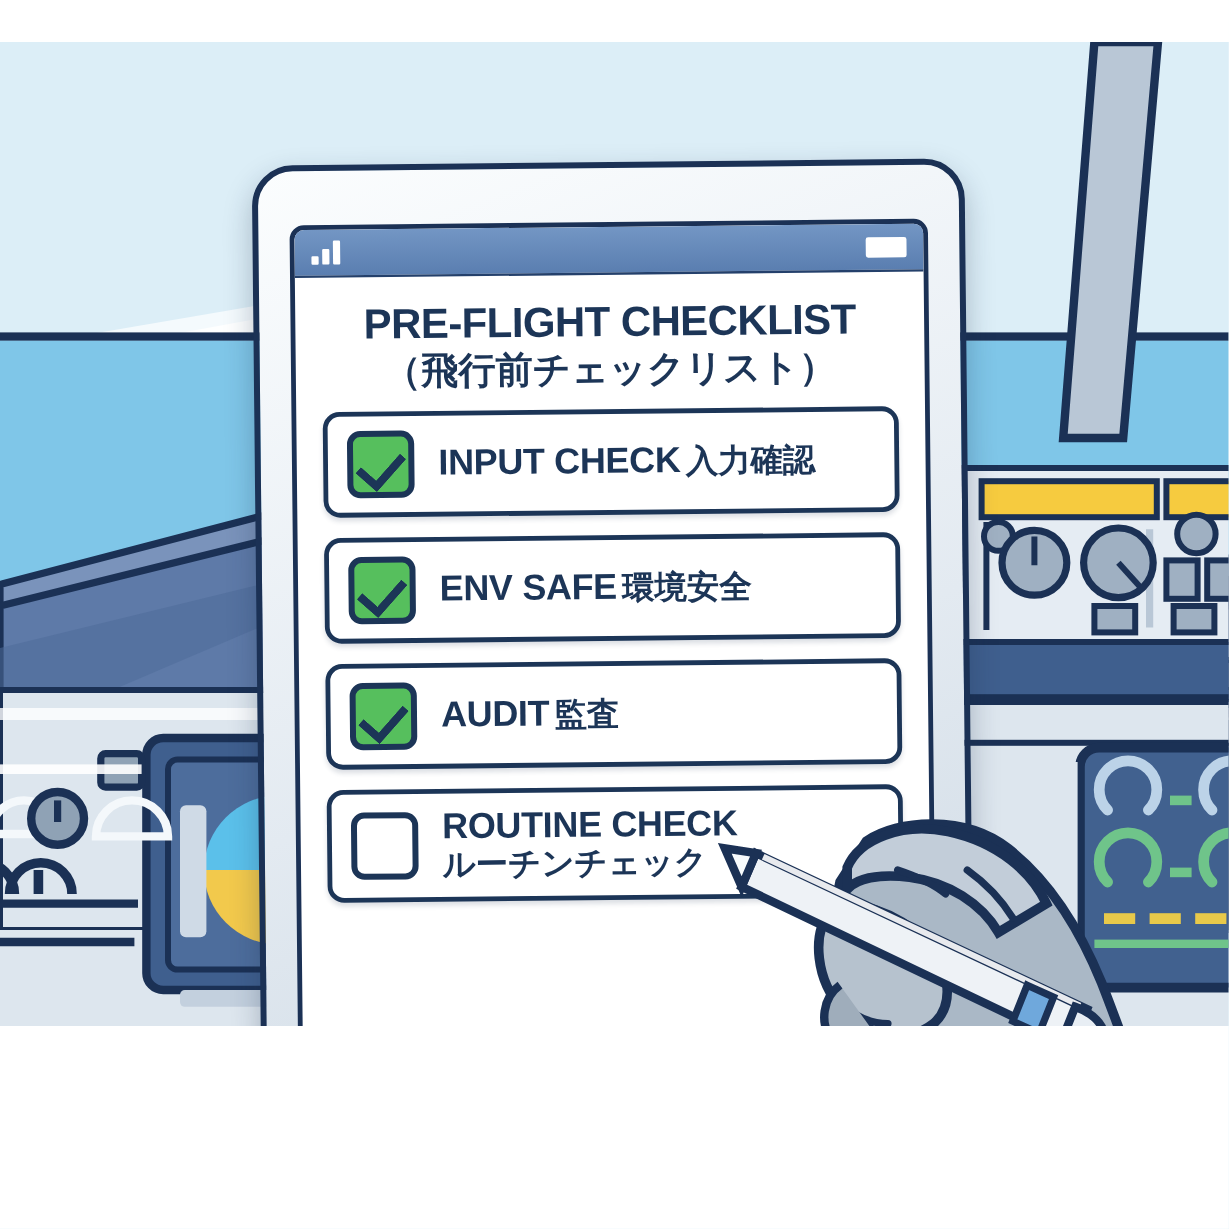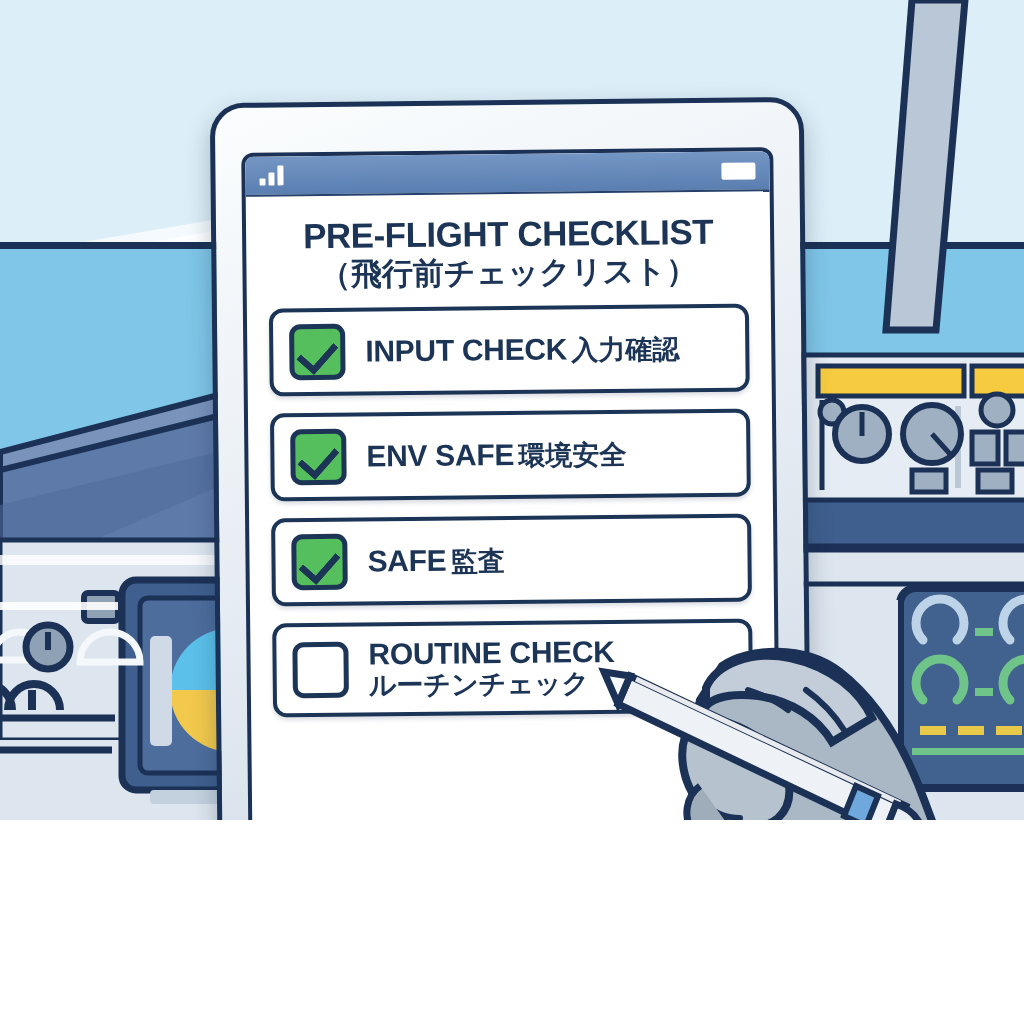--- a/index.html
+++ b/index.html
@@ -9,20 +9,21 @@
   }
   body {
     font-family: "Liberation Sans", sans-serif;
   }
   #scene {
     position: relative;
     width: 1024px;
     height: 820px;
     overflow: hidden;
     background: #dceef7;
+    margin-top: 35px;
   }
   .layer {
     position: absolute;
     top: 0; left: 0;
     width: 1024px;
     height: 1024px;
   }
 
   
   #tablet {
@@ -301,21 +302,21 @@
             <span class="checkbox checked"></span>
             <span class="labels">
               <span class="label-en">ENV SAFE</span>
               <span class="label-ja">環境安全</span>
             </span>
           </div>
 
           <div class="check-item">
             <span class="checkbox checked"></span>
             <span class="labels">
-              <span class="label-en">SAFE</span>
+              <span class="label-en">AUDIT</span>
               <span class="label-ja">監査</span>
             </span>
           </div>
 
           <div class="check-item">
             <span class="checkbox"></span>
             <span class="labels">
               <span class="label-en">ROUTINE CHECK</span>
               <span class="label-ja">ルーチンチェック</span>
             </span>

